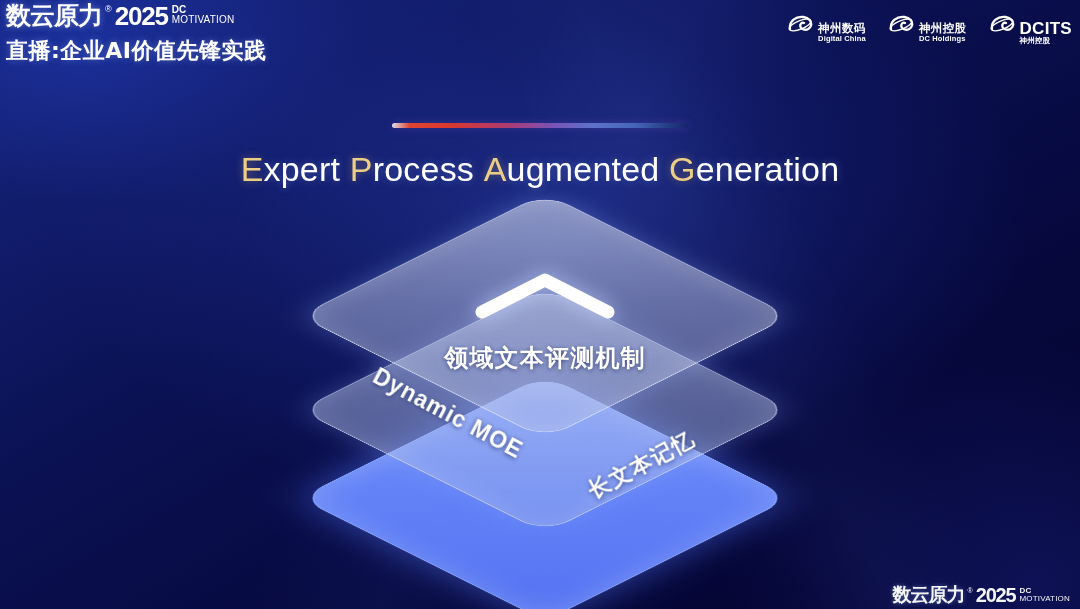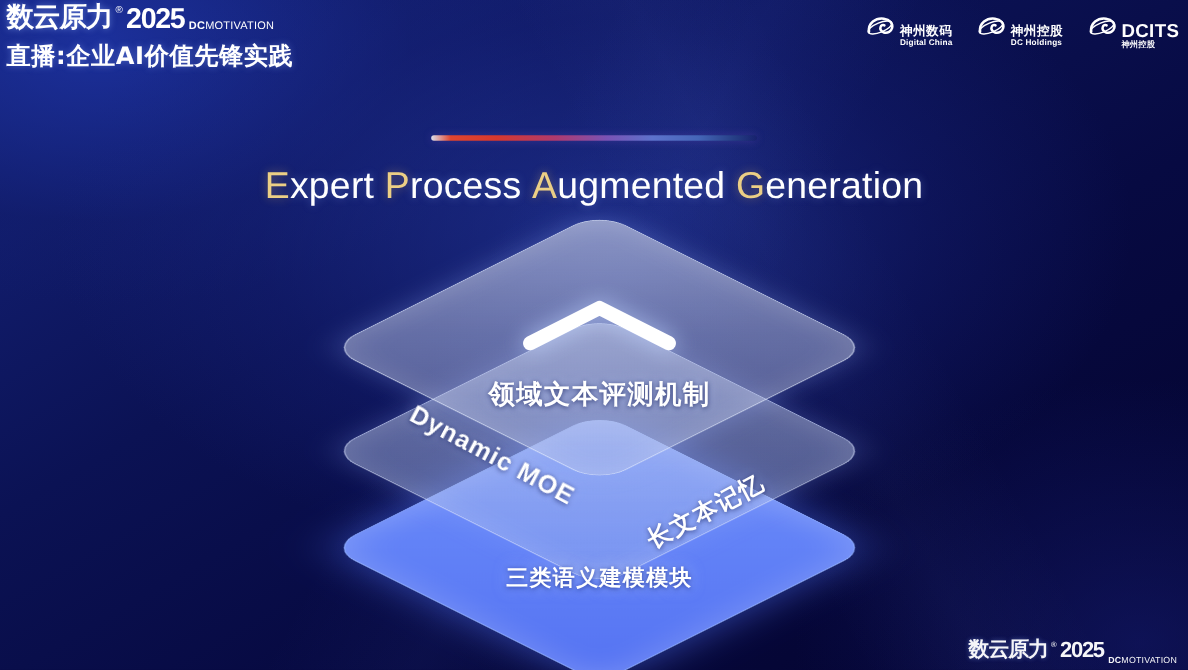--- a/index.html
+++ b/index.html
@@ -47,21 +47,21 @@
     text-shadow:0 0 6px rgba(150,180,255,0.55);
   }
   .brand-reg{ font-size:9px; color:#fff; line-height:1; margin-top:2px; }
   .brand-year{
     font-size:26px; font-weight:700; color:#ffffff;
     letter-spacing:-1.2px; line-height:1;
     font-family:"Liberation Sans",sans-serif;
     text-align:center;
   }
   .brand-dc{
-    display:flex; line-height:0.96; margin-top:16px; margin-left:1px;
+    display:flex; flex-direction:column; line-height:0.96; margin-top:2px; margin-left:1px;
   }
   .brand-dc .l1{ font-size:10px; font-weight:700; color:#fff; letter-spacing:0.2px; }
   .brand-dc .l2{ font-size:10px; font-weight:400; color:#fff; letter-spacing:0.2px; }
 
   .live-line{
     margin-top:7px;
     font-size:22px; font-weight:900; color:#ffffff;
     letter-spacing:0.5px;
     font-family:"DejaVu Sans","Liberation Sans",sans-serif;
     text-shadow:0 0 7px rgba(140,170,255,0.45);
@@ -288,21 +288,20 @@
     <div class="plate mid"></div>
     <div class="plate top"></div>
 
     <svg class="chev" width="146" height="52" viewBox="0 0 146 52">
       <path d="M10 42 L73 10 L136 42" fill="none" stroke="#ffffff" stroke-width="13" stroke-linecap="round" stroke-linejoin="round"></path>
     </svg>
 
     <div class="lbl lbl-top">领域文本评测机制</div>
     <div class="lbl lbl-left">Dynamic MOE</div>
     <div class="lbl lbl-right">长文本记忆</div>
-    <div class="lbl lbl-bot">三类语义建模模块</div>
 
   </div>
 
   <div class="foot-brand">
     <span class="brand-cn">数云原力</span>
     <span class="brand-reg">®</span>
     <span class="brand-year">2025</span>
     <span class="brand-dc">
       <span class="l1">DC</span>
       <span class="l2">MOTIVATION</span>

